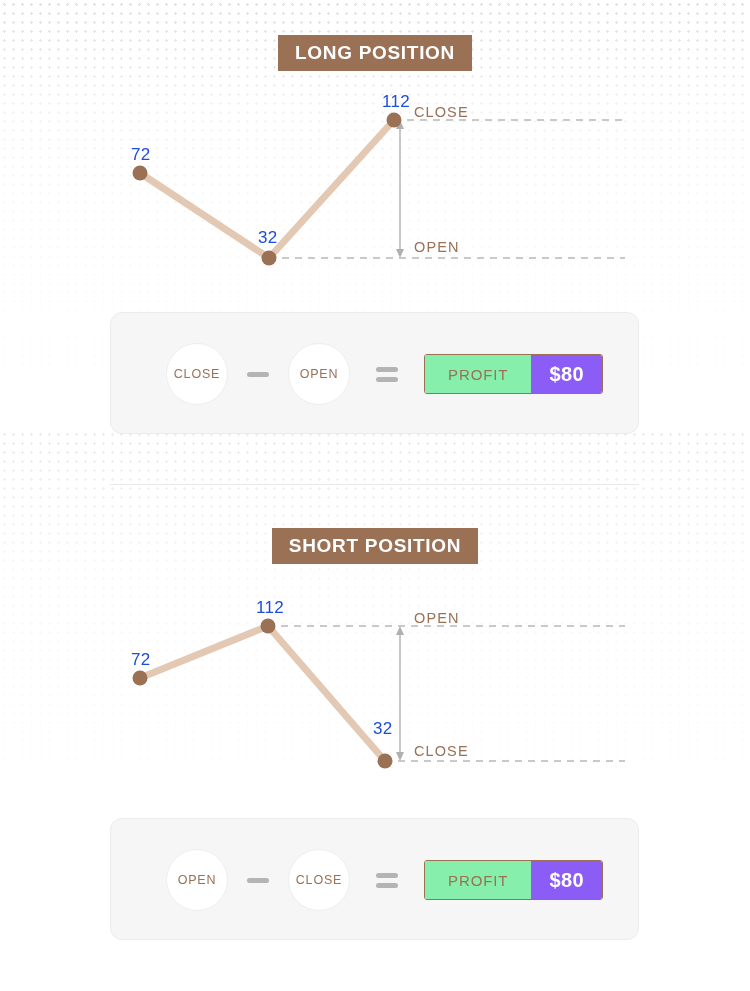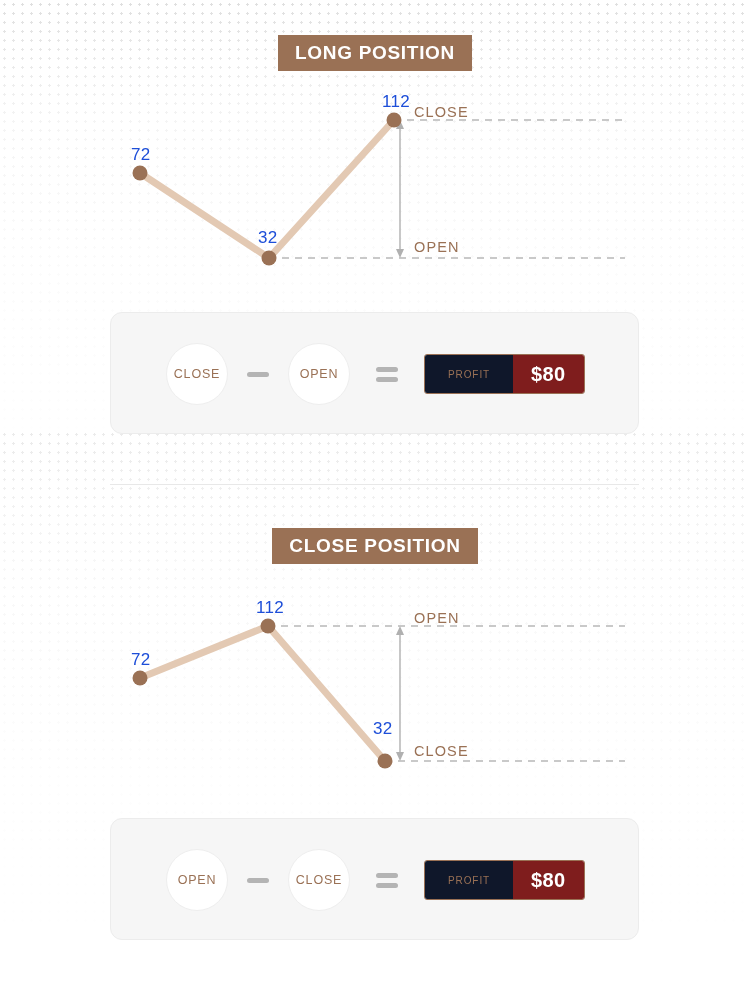--- a/index.html
+++ b/index.html
@@ -116,29 +116,29 @@
 
   .profit-box {
     display: flex; align-items: stretch;
     height: 40px;
     flex: 0 0 auto;
     border: 1.5px solid #9a7155;
     border-radius: 3px;
     overflow: hidden;
   }
   .profit-label {
-    background: #0f172a;
+    background: #86efac;
     color: #9a7155;
-    font-size: 10px;
+    font-size: 15px;
     letter-spacing: 0.9px;
     display: flex; align-items: center; justify-content: center;
     padding: 0 23px;
   }
   .profit-value {
-    background: #7f1d1d;
+    background: #8b5cf6;
     color: #ffffff;
     font-size: 20px;
     font-weight: bold;
     letter-spacing: 0.4px;
     display: flex; align-items: center; justify-content: center;
     padding: 0 18px;
   }
 
   .divider {
     position: absolute;
@@ -192,21 +192,21 @@
     <div class="profit-box">
       <div class="profit-label">PROFIT</div>
       <div class="profit-value">$80</div>
     </div>
   </div>
 </div>
 
 <div class="divider"></div>
 
 <div class="title-wrap" style="top:528px;">
-  <div class="title-pill">CLOSE POSITION</div>
+  <div class="title-pill">SHORT POSITION</div>
 </div>
 
 <div class="chart" style="top:596px;">
   <svg width="750" height="200" viewBox="0 0 750 200">
 
     <line x1="268" y1="30" x2="625" y2="30" stroke="#b8b8b8" stroke-width="1.4" stroke-dasharray="7 6"></line>
     <line x1="385" y1="165" x2="625" y2="165" stroke="#b8b8b8" stroke-width="1.4" stroke-dasharray="7 6"></line>
 
     <line x1="400" y1="37" x2="400" y2="158" stroke="#b0b0b0" stroke-width="1.4"></line>
     <polygon points="400,30 396,39 404,39" fill="#b0b0b0"></polygon>

